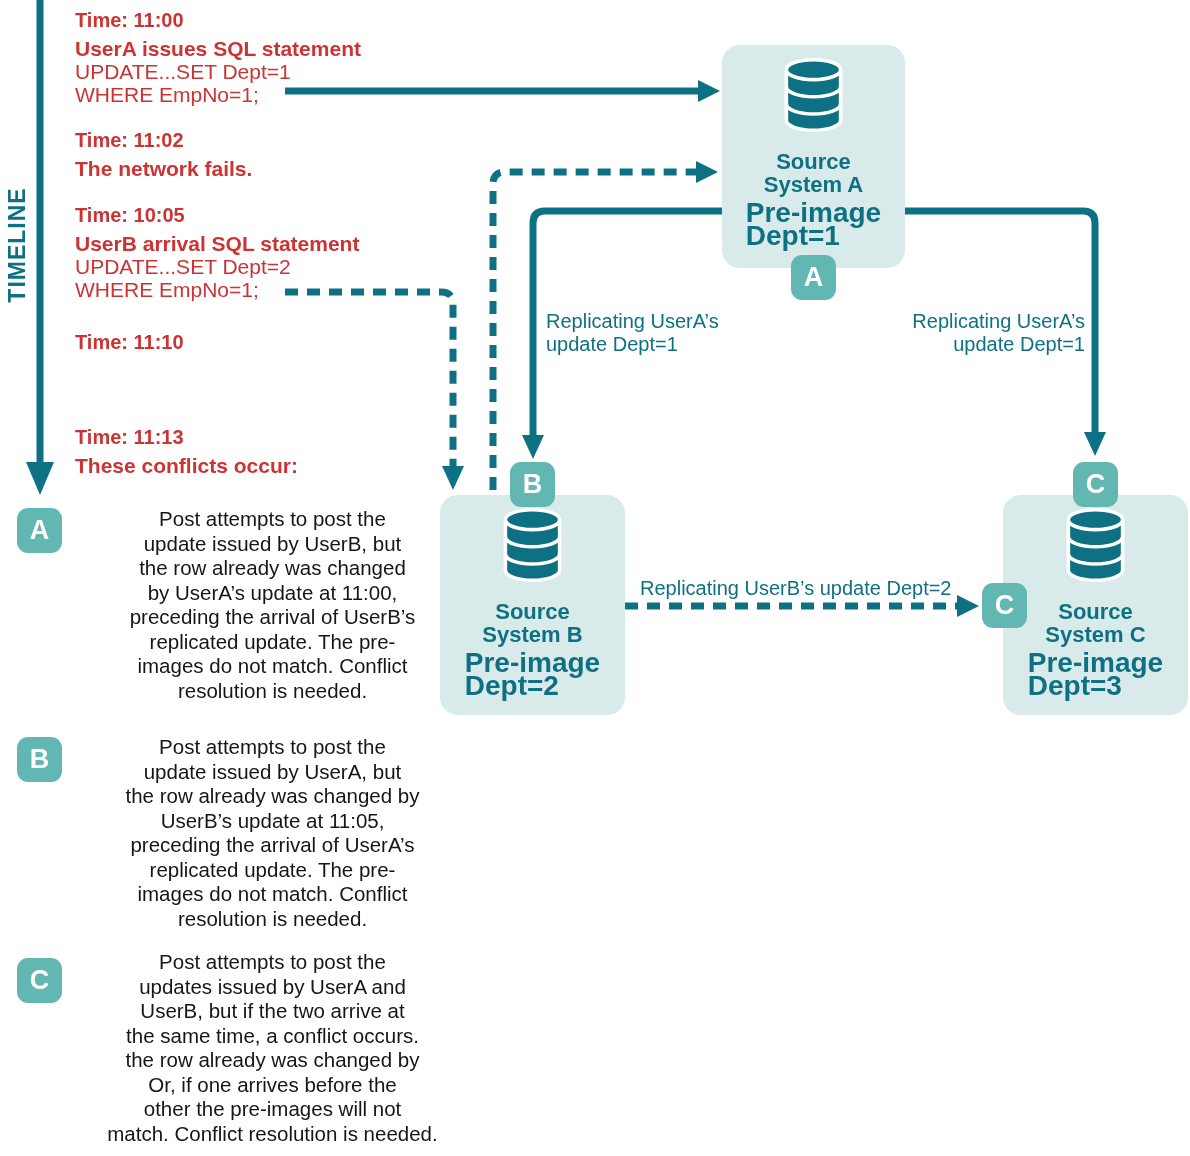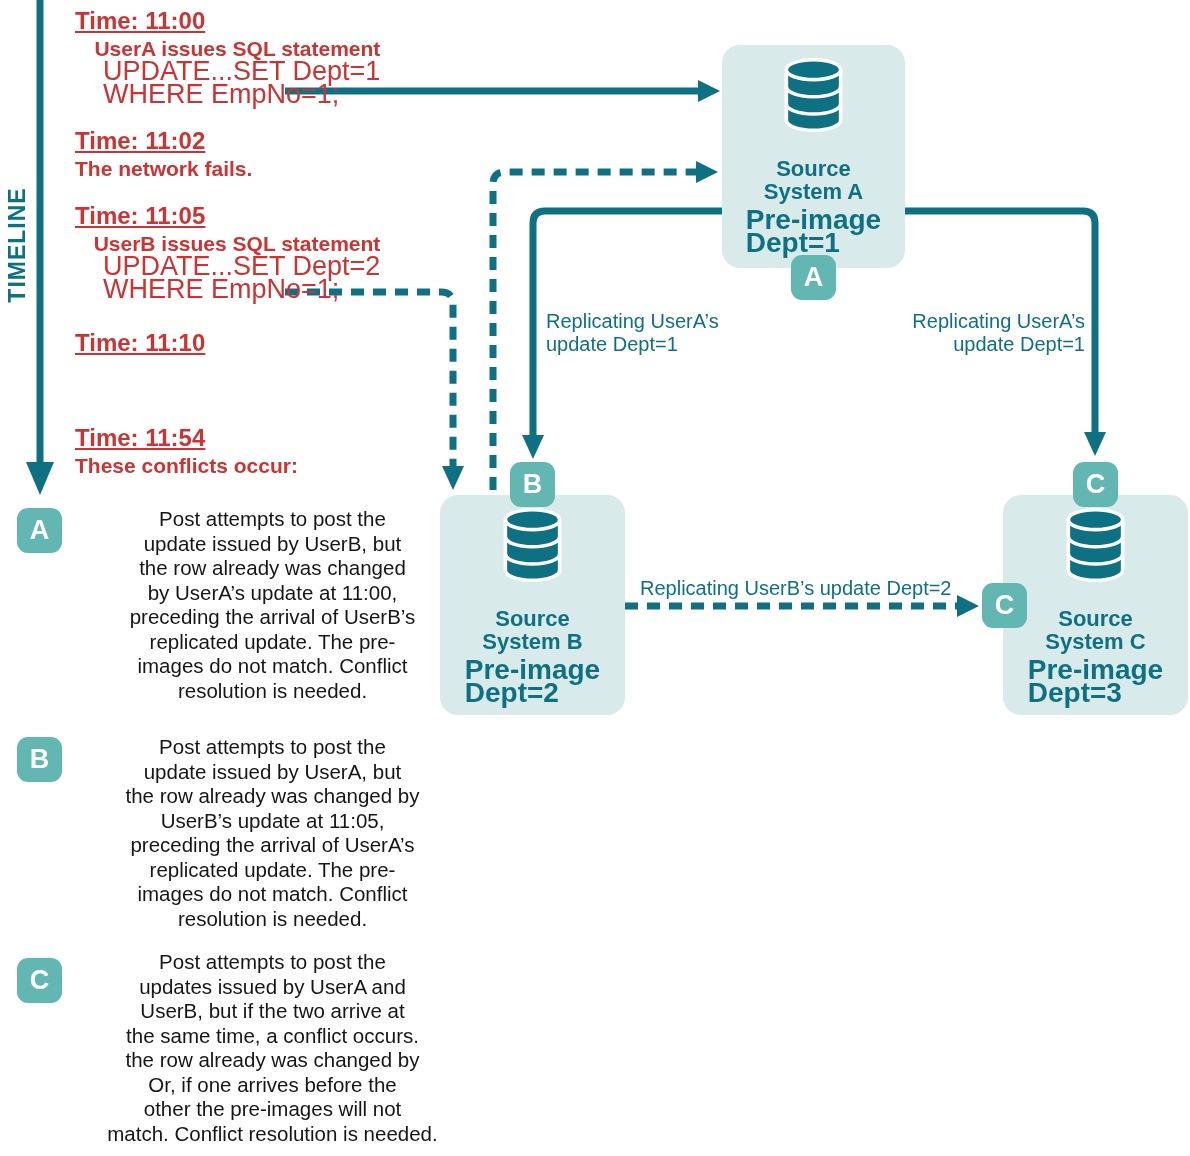--- a/index.html
+++ b/index.html
@@ -10,33 +10,33 @@
   #canvas{position:relative;width:1190px;height:1156px;background:#fff;overflow:hidden;}
   #arrow-layer{position:absolute;left:0;top:0;width:1190px;height:1156px;}
   .arrow{stroke:var(--teal);stroke-width:7;fill:none;}
   .arrow.dashed{stroke-dasharray:13 9;}
   .arrowhead{fill:var(--teal);stroke:none;}
 
   .timeline-label{position:absolute;left:17px;top:245px;transform:translate(-50%,-50%) rotate(-90deg);
     color:var(--teal);font-size:23px;font-weight:bold;letter-spacing:1px;white-space:nowrap;}
 
   .event{position:absolute;left:75px;color:var(--red);}
-  .event .time{font-size:24px;font-weight:bold;line-height:29px;margin-bottom:2px;text-decoration:underline;}
+  .event .time{font-size:20px;font-weight:bold;line-height:29px;margin-bottom:2px;}
   .event .bold{font-size:21px;font-weight:bold;line-height:23px;white-space:pre-line;text-align:right;}
-  .event .code{font-size:27px;line-height:23px;white-space:pre-line;margin-left:28px;}
+  .event .code{font-size:21px;line-height:23px;white-space:pre-line;}
 
   .badge{position:absolute;width:45px;height:45px;border-radius:11px;background:var(--badge);
     color:#fff;font-size:27px;font-weight:bold;display:flex;align-items:center;justify-content:center;}
 
   .annotation-text{position:absolute;left:75px;width:395px;color:var(--ink);
     font-size:20.5px;line-height:24.5px;white-space:pre-line;text-align:center;}
 
   .sysbox{position:absolute;background:var(--box);border-radius:18px;
     display:flex;flex-direction:column;align-items:center;padding-top:12px;}
-  .sysbox .sysname{margin-top:24px;color:var(--teal);font-size:22px;font-weight:bold;line-height:23px;
+  .sysbox .sysname{margin-top:17px;color:var(--teal);font-size:22px;font-weight:bold;line-height:23px;
     text-align:center;white-space:pre-line;}
   .sysbox .preimage{margin-top:5px;color:var(--teal);font-size:28px;font-weight:bold;line-height:23px;
     text-align:left;white-space:pre-line;}
 
   .arrow-label{position:absolute;color:var(--teal);font-size:20px;line-height:23px;white-space:pre-line;}
   .arrow-label.right{text-align:right;}
 </style>
 </head>
 <body>
 
@@ -86,30 +86,30 @@
     <div class="time">Time: 11:00</div>
     <div class="bold">UserA issues SQL statement</div>
     <div class="code">UPDATE...SET Dept=1
 WHERE EmpNo=1;</div>
   </div>
   <div class="event" style="top:126px;">
     <div class="time">Time: 11:02</div>
     <div class="bold">The network fails.</div>
   </div>
   <div class="event" style="top:201px;">
-    <div class="time">Time: 11:05</div>
-    <div class="bold">UserB issues SQL statement</div>
+    <div class="time">Time: 10:05</div>
+    <div class="bold">UserB arrival SQL statement</div>
     <div class="code">UPDATE...SET Dept=2
 WHERE EmpNo=1;</div>
   </div>
   <div class="event" style="top:328px;">
     <div class="time">Time: 11:10</div>
   </div>
   <div class="event" style="top:423px;">
-    <div class="time">Time: 11:54</div>
+    <div class="time">Time: 11:13</div>
     <div class="bold">These conflicts occur:</div>
   </div>
 
   <div class="badge" style="left:17px;top:508px;">A</div>
   <div class="annotation-text" style="top:507px;">Post attempts to post the
 update issued by UserB, but
 the row already was changed
 by UserA’s update at 11:00,
 preceding the arrival of UserB’s
 replicated update. The pre-

